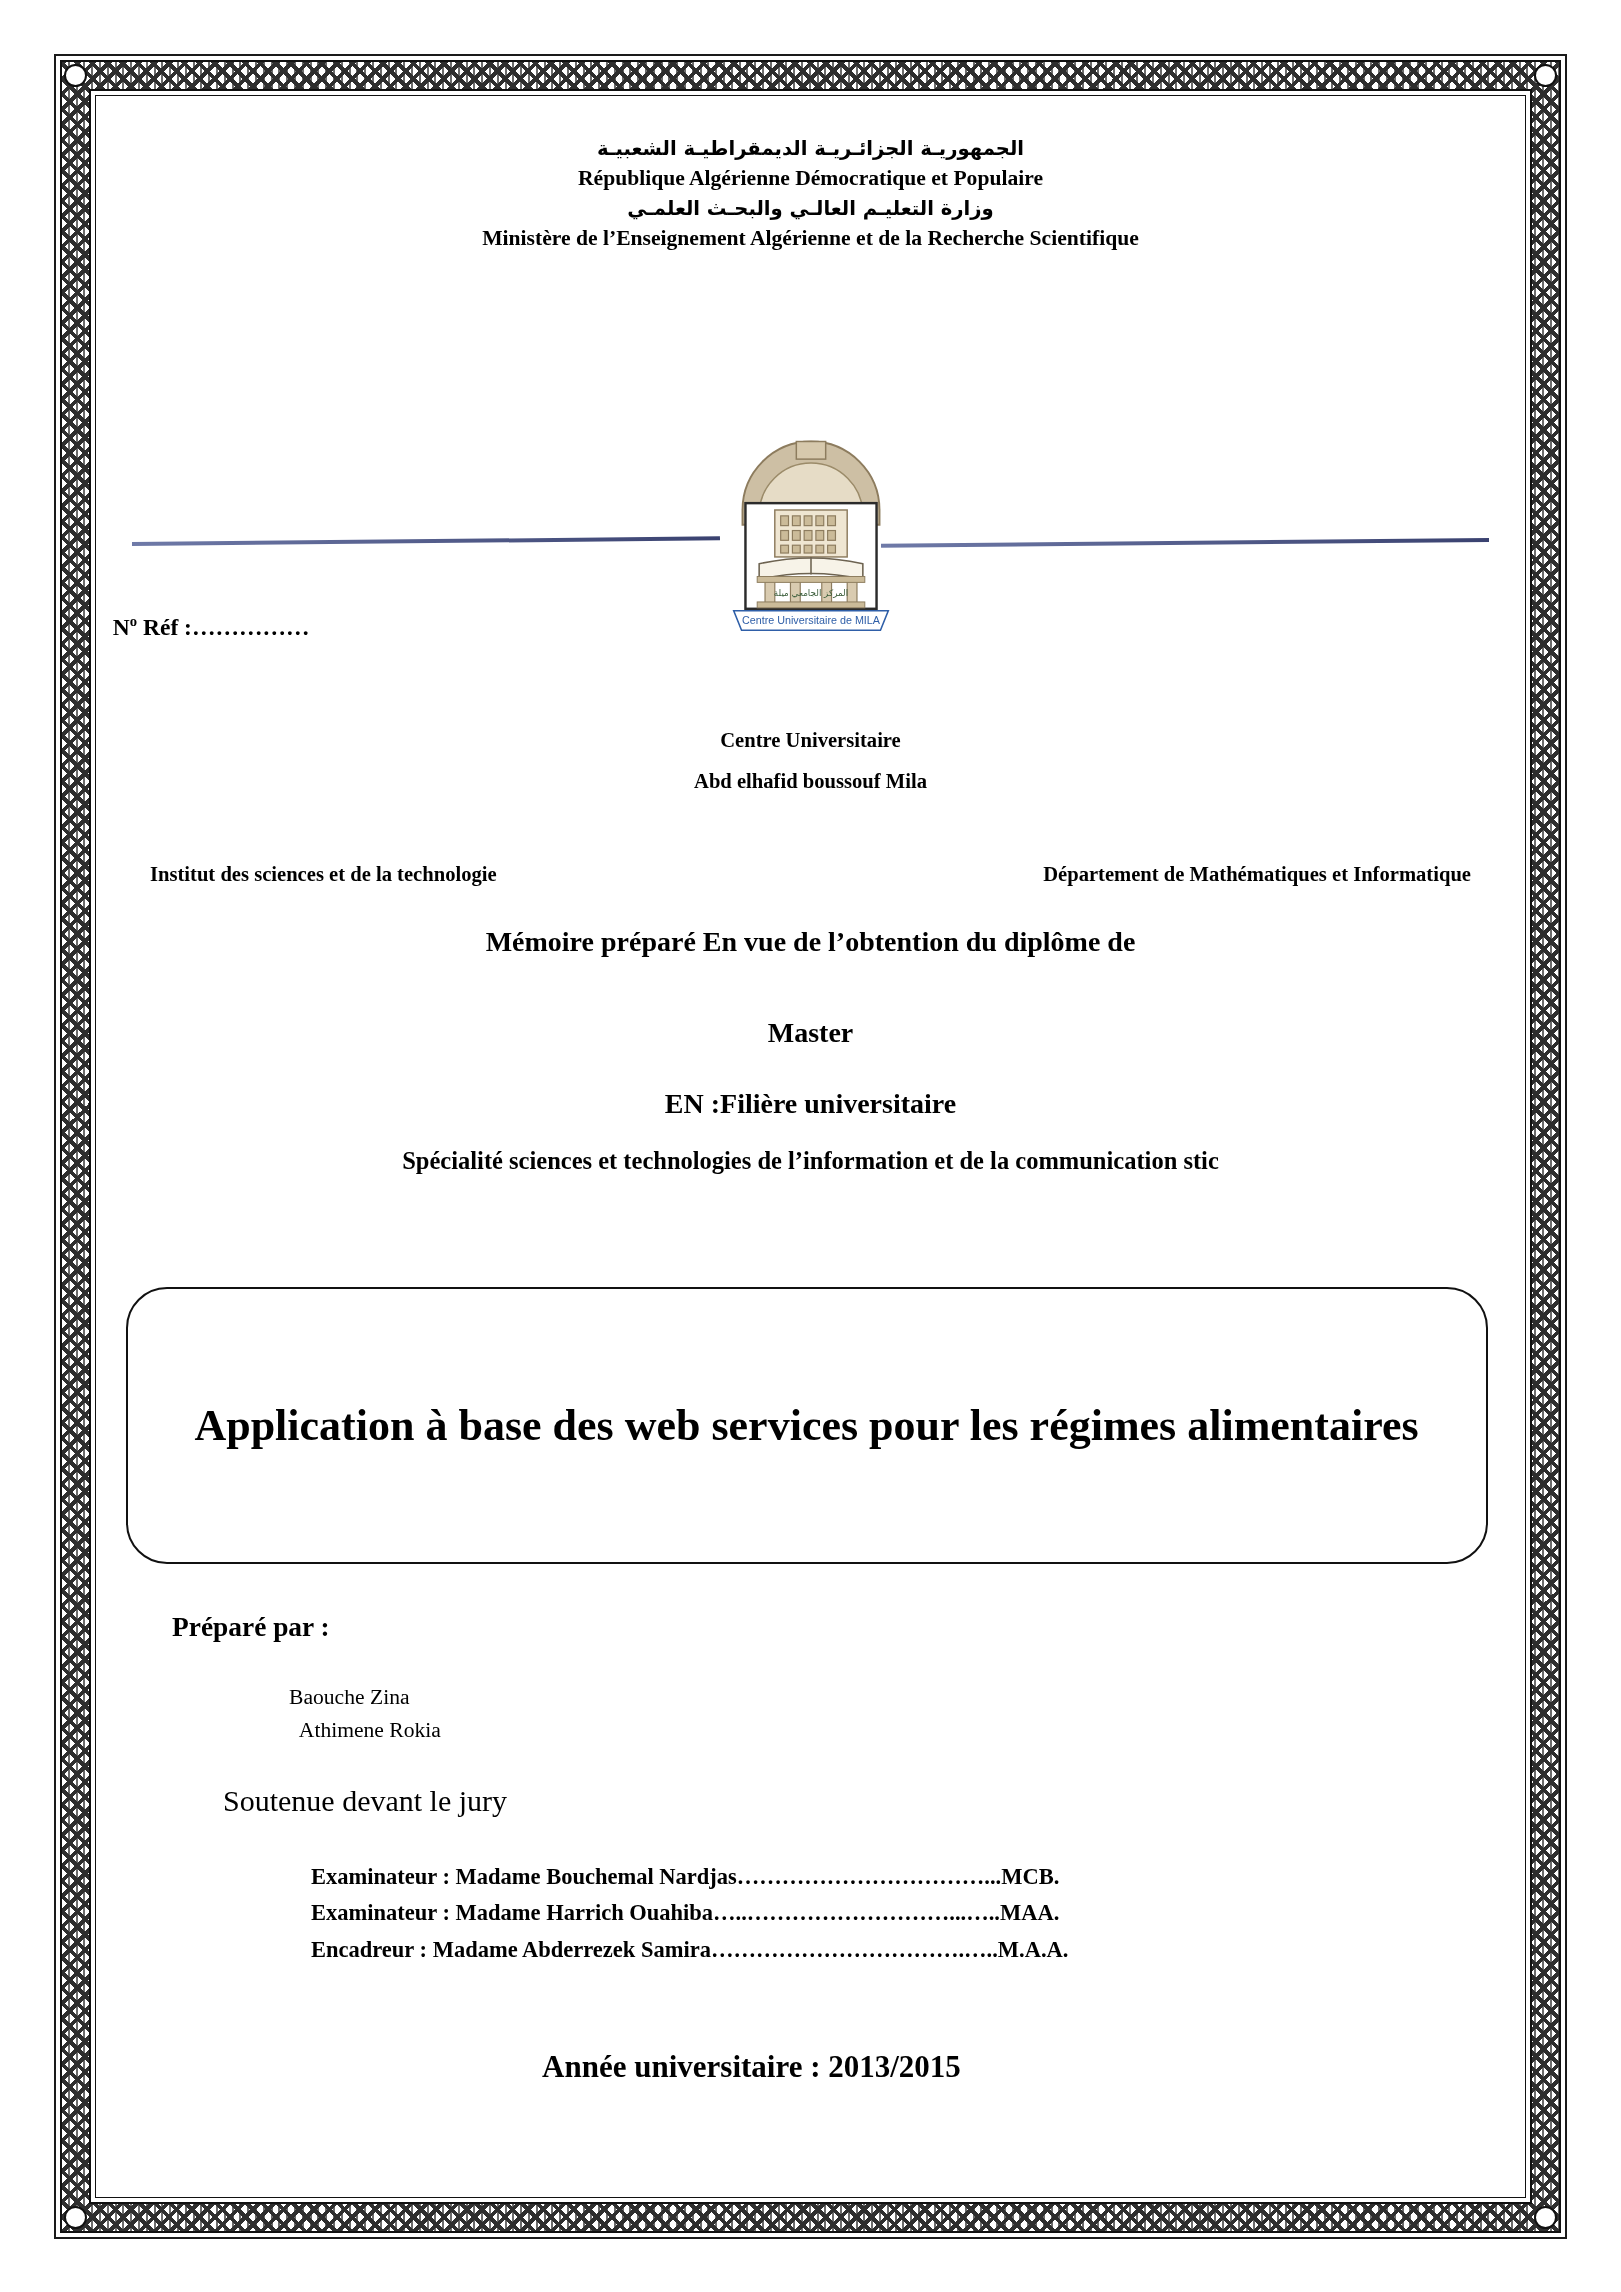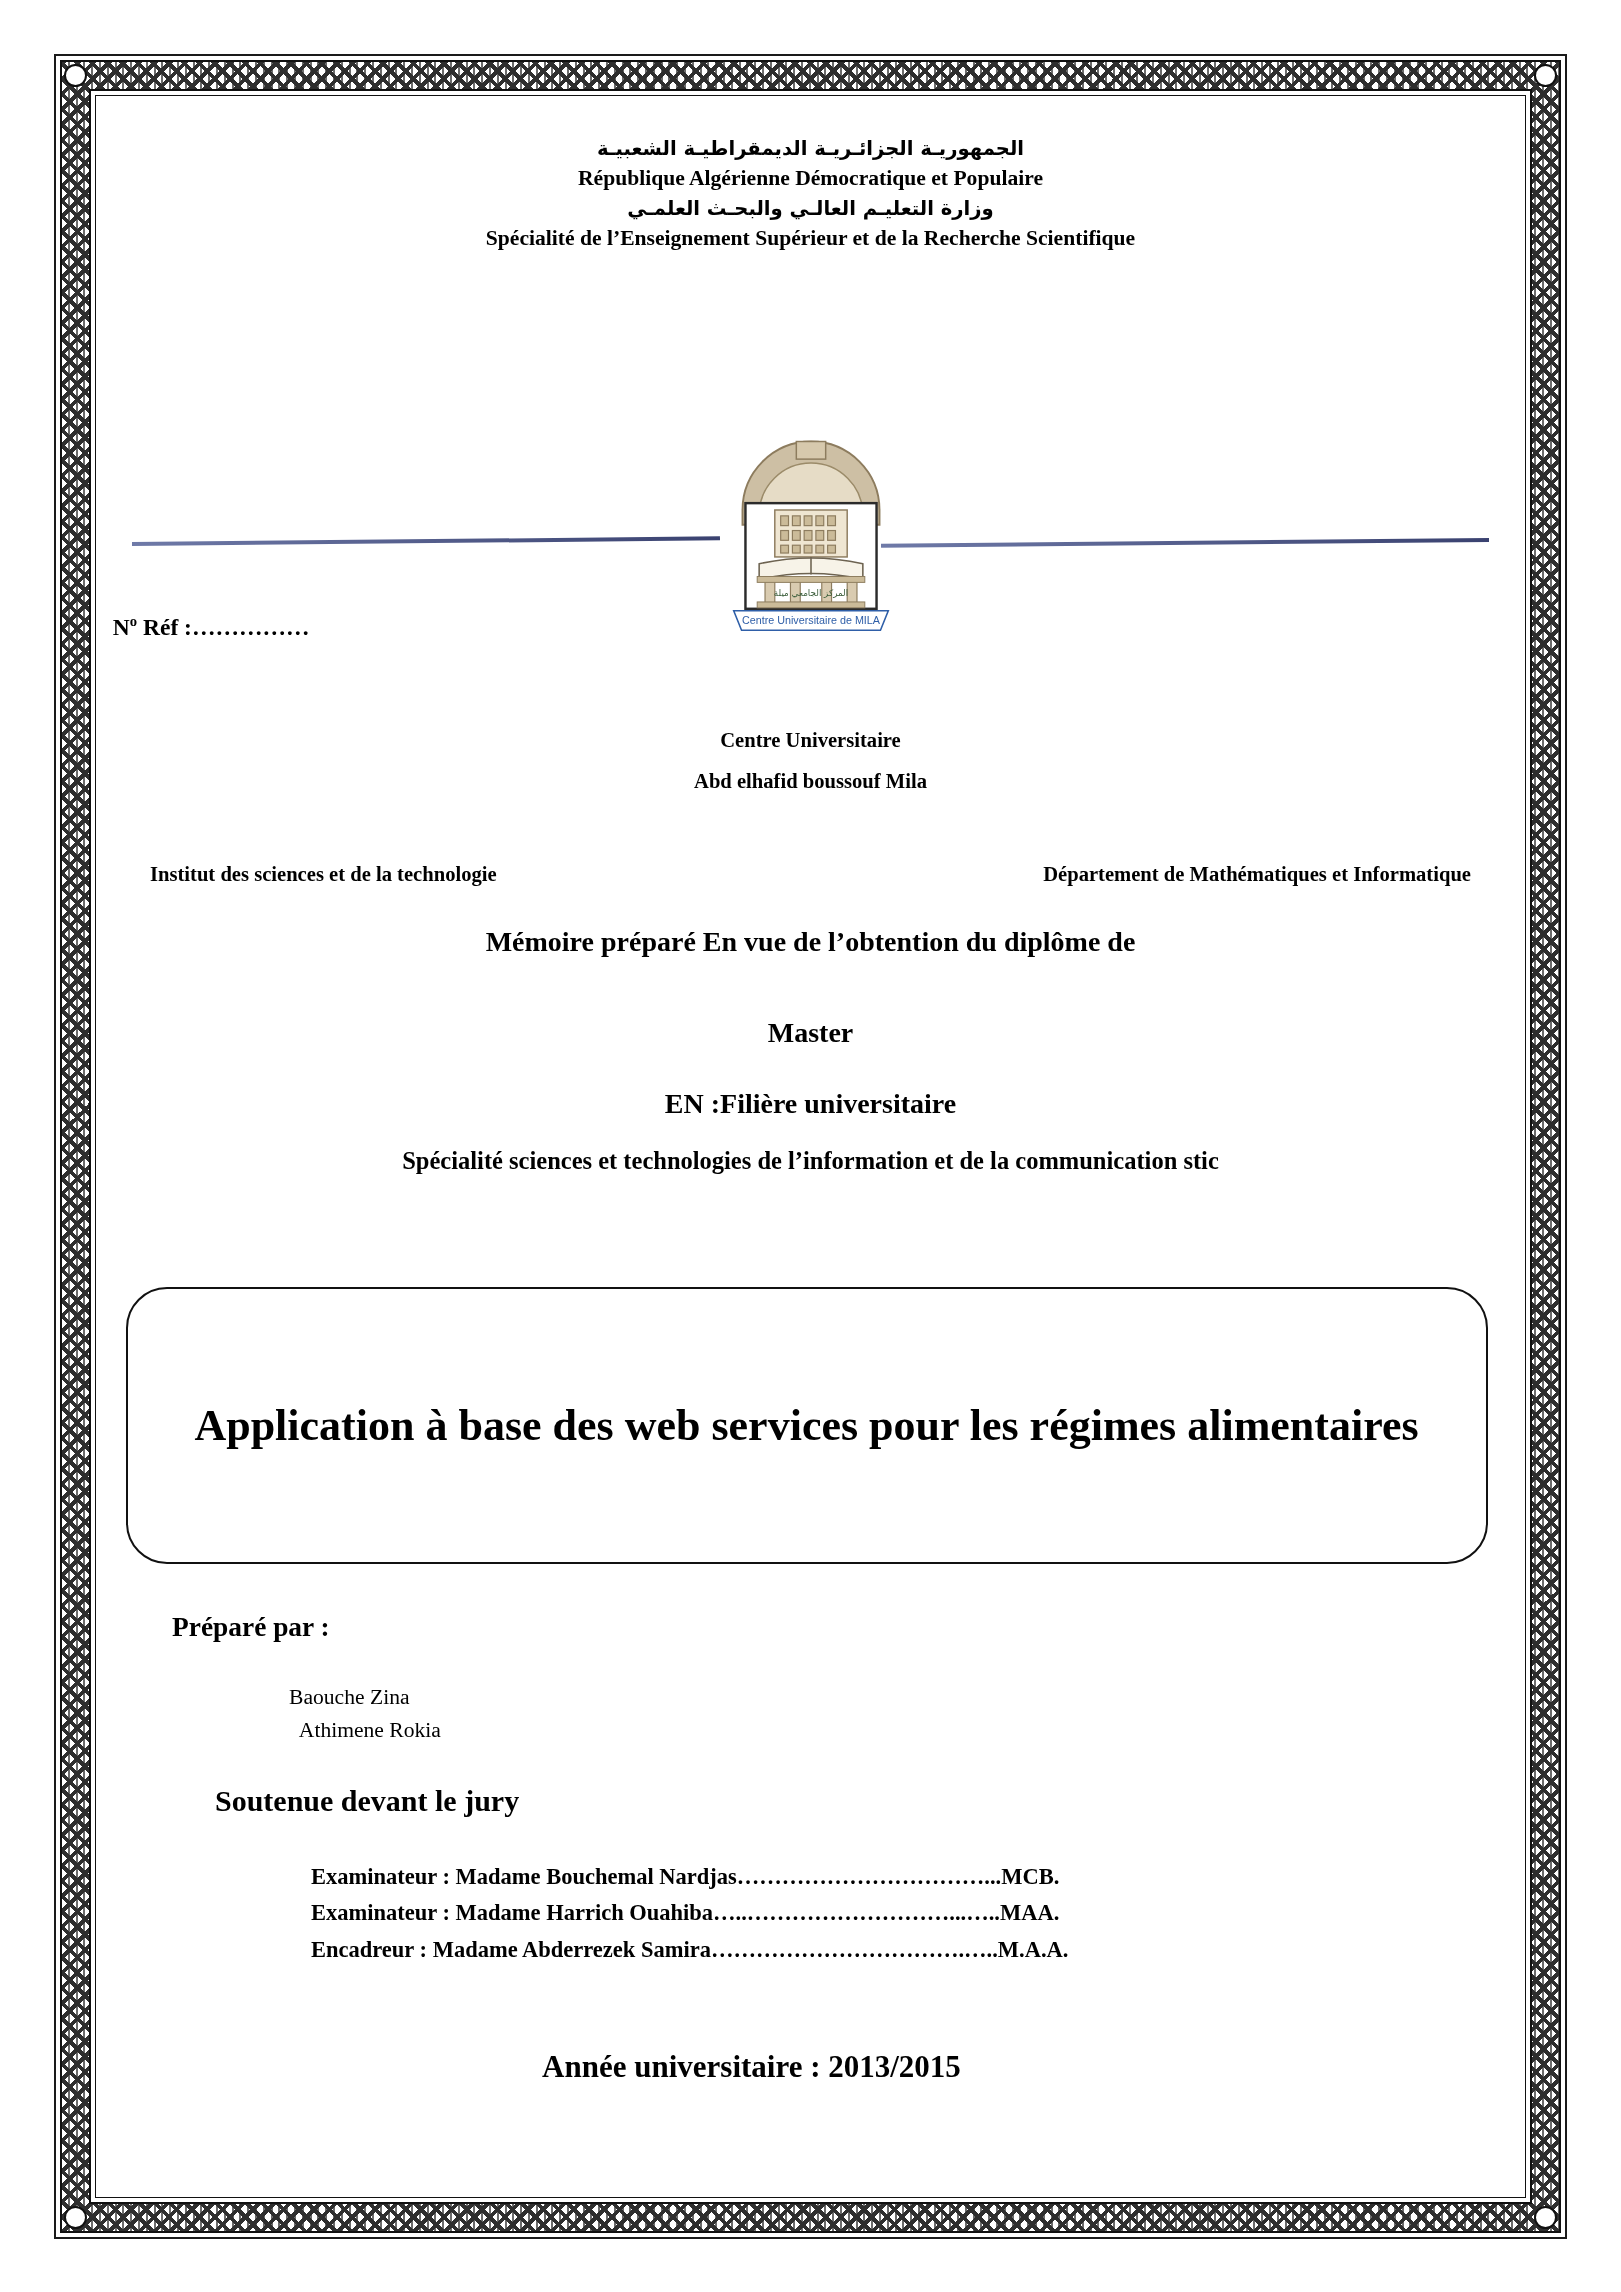--- a/index.html
+++ b/index.html
@@ -230,24 +230,24 @@
     position: absolute;
     left: 186px;
     top: 1578px;
     font-size: 21.6px;
     line-height: 1.55;
   }
   .author-2 { padding-left: 9.8px; }
 
   .jury-title {
     position: absolute;
-    left: 112px;
+    left: 120px;
     top: 1681px;
     font-size: 30px;
-    font-weight: bold;
+    font-weight: normal;
   }
 
   .jury-list {
     position: absolute;
     left: 208px;
     top: 1756px;
     width: 1157px;
     font-size: 22.5px;
     font-weight: bold;
     line-height: 1.62;
@@ -279,21 +279,21 @@
   <div class="corner-dot cd-bl"></div>
   <div class="corner-dot cd-br"></div>
 </div>
 
 <div class="content">
 
   <div class="header-block">
     <div class="ar-line">الجمهوريـة الجزائـريـة الديمقراطيـة الشعبيـة</div>
     <div class="fr-line">République Algérienne Démocratique et Populaire</div>
     <div class="ar-line">وزارة التعليـم العالـي والبحـث العلمـي</div>
-    <div class="fr-line">Spécialité de l’Enseignement Supérieur et de la Recherche Scientifique</div>
+    <div class="fr-line">Ministère de l’Enseignement Algérienne et de la Recherche Scientifique</div>
   </div>
 
   <div class="rule-wrap">
     <div class="rule-left"></div>
     <div class="rule-right"></div>
   </div>
 
   <div class="logo">
     <svg viewBox="0 0 230 235" width="225" height="230" aria-hidden="true">
 

